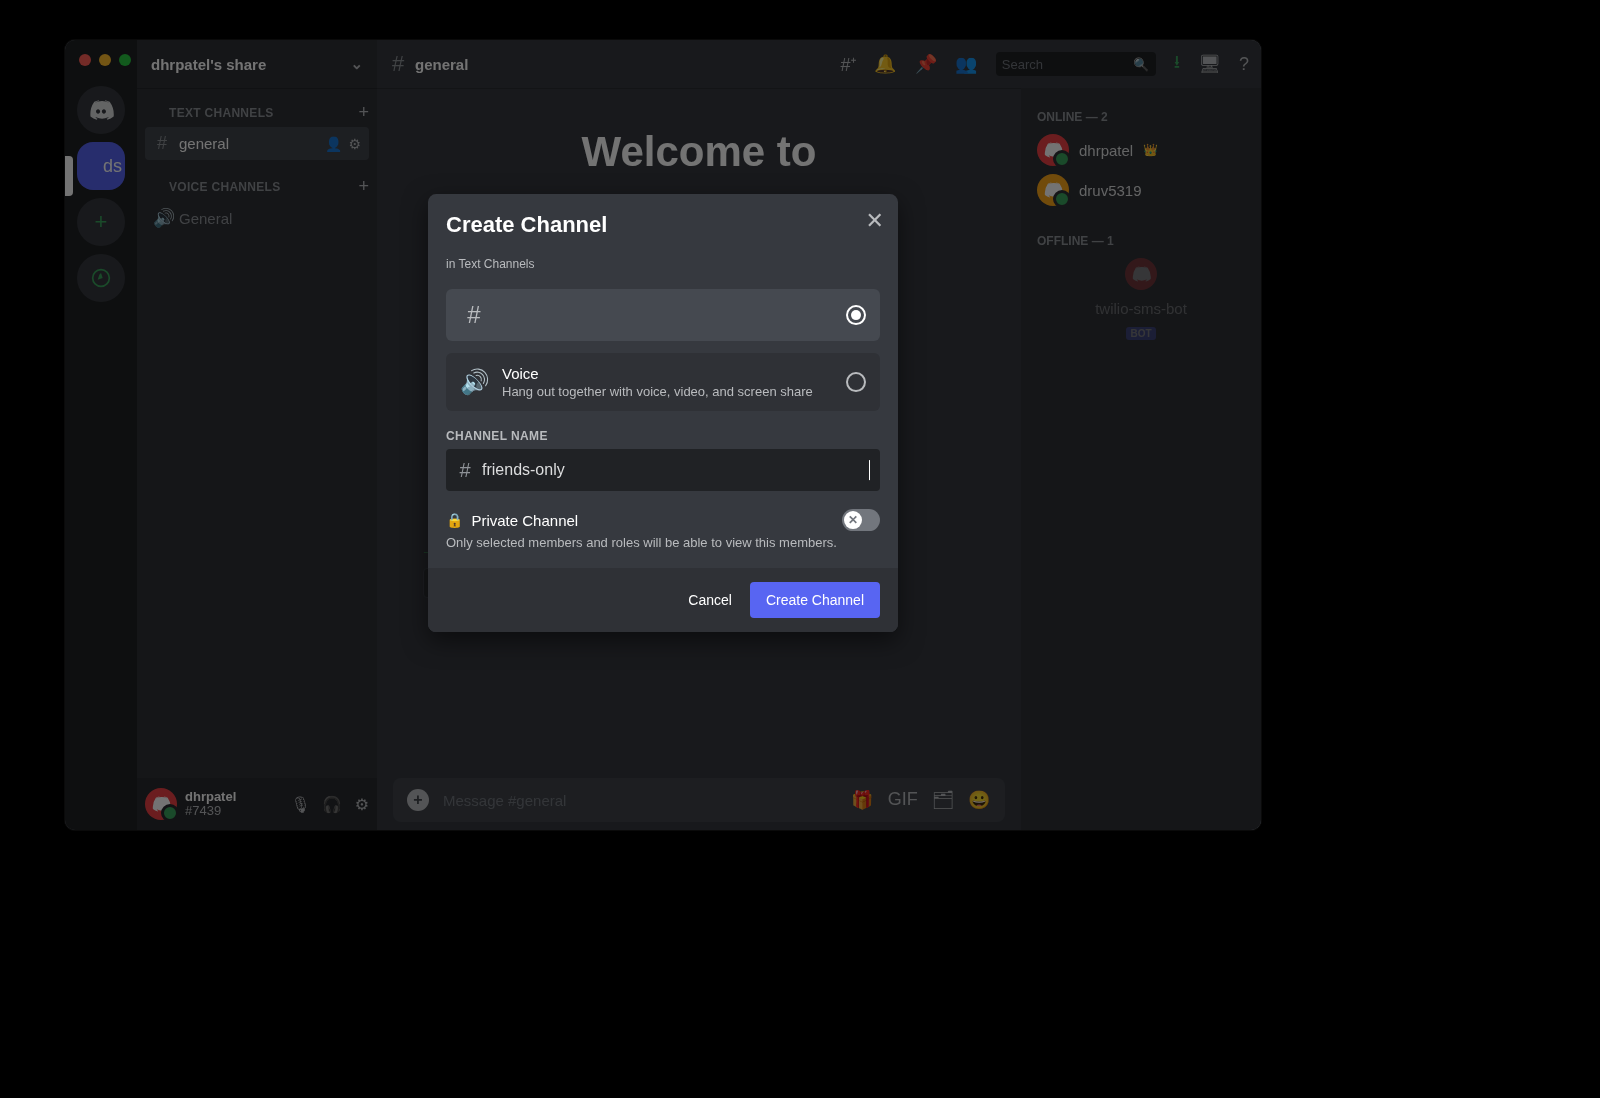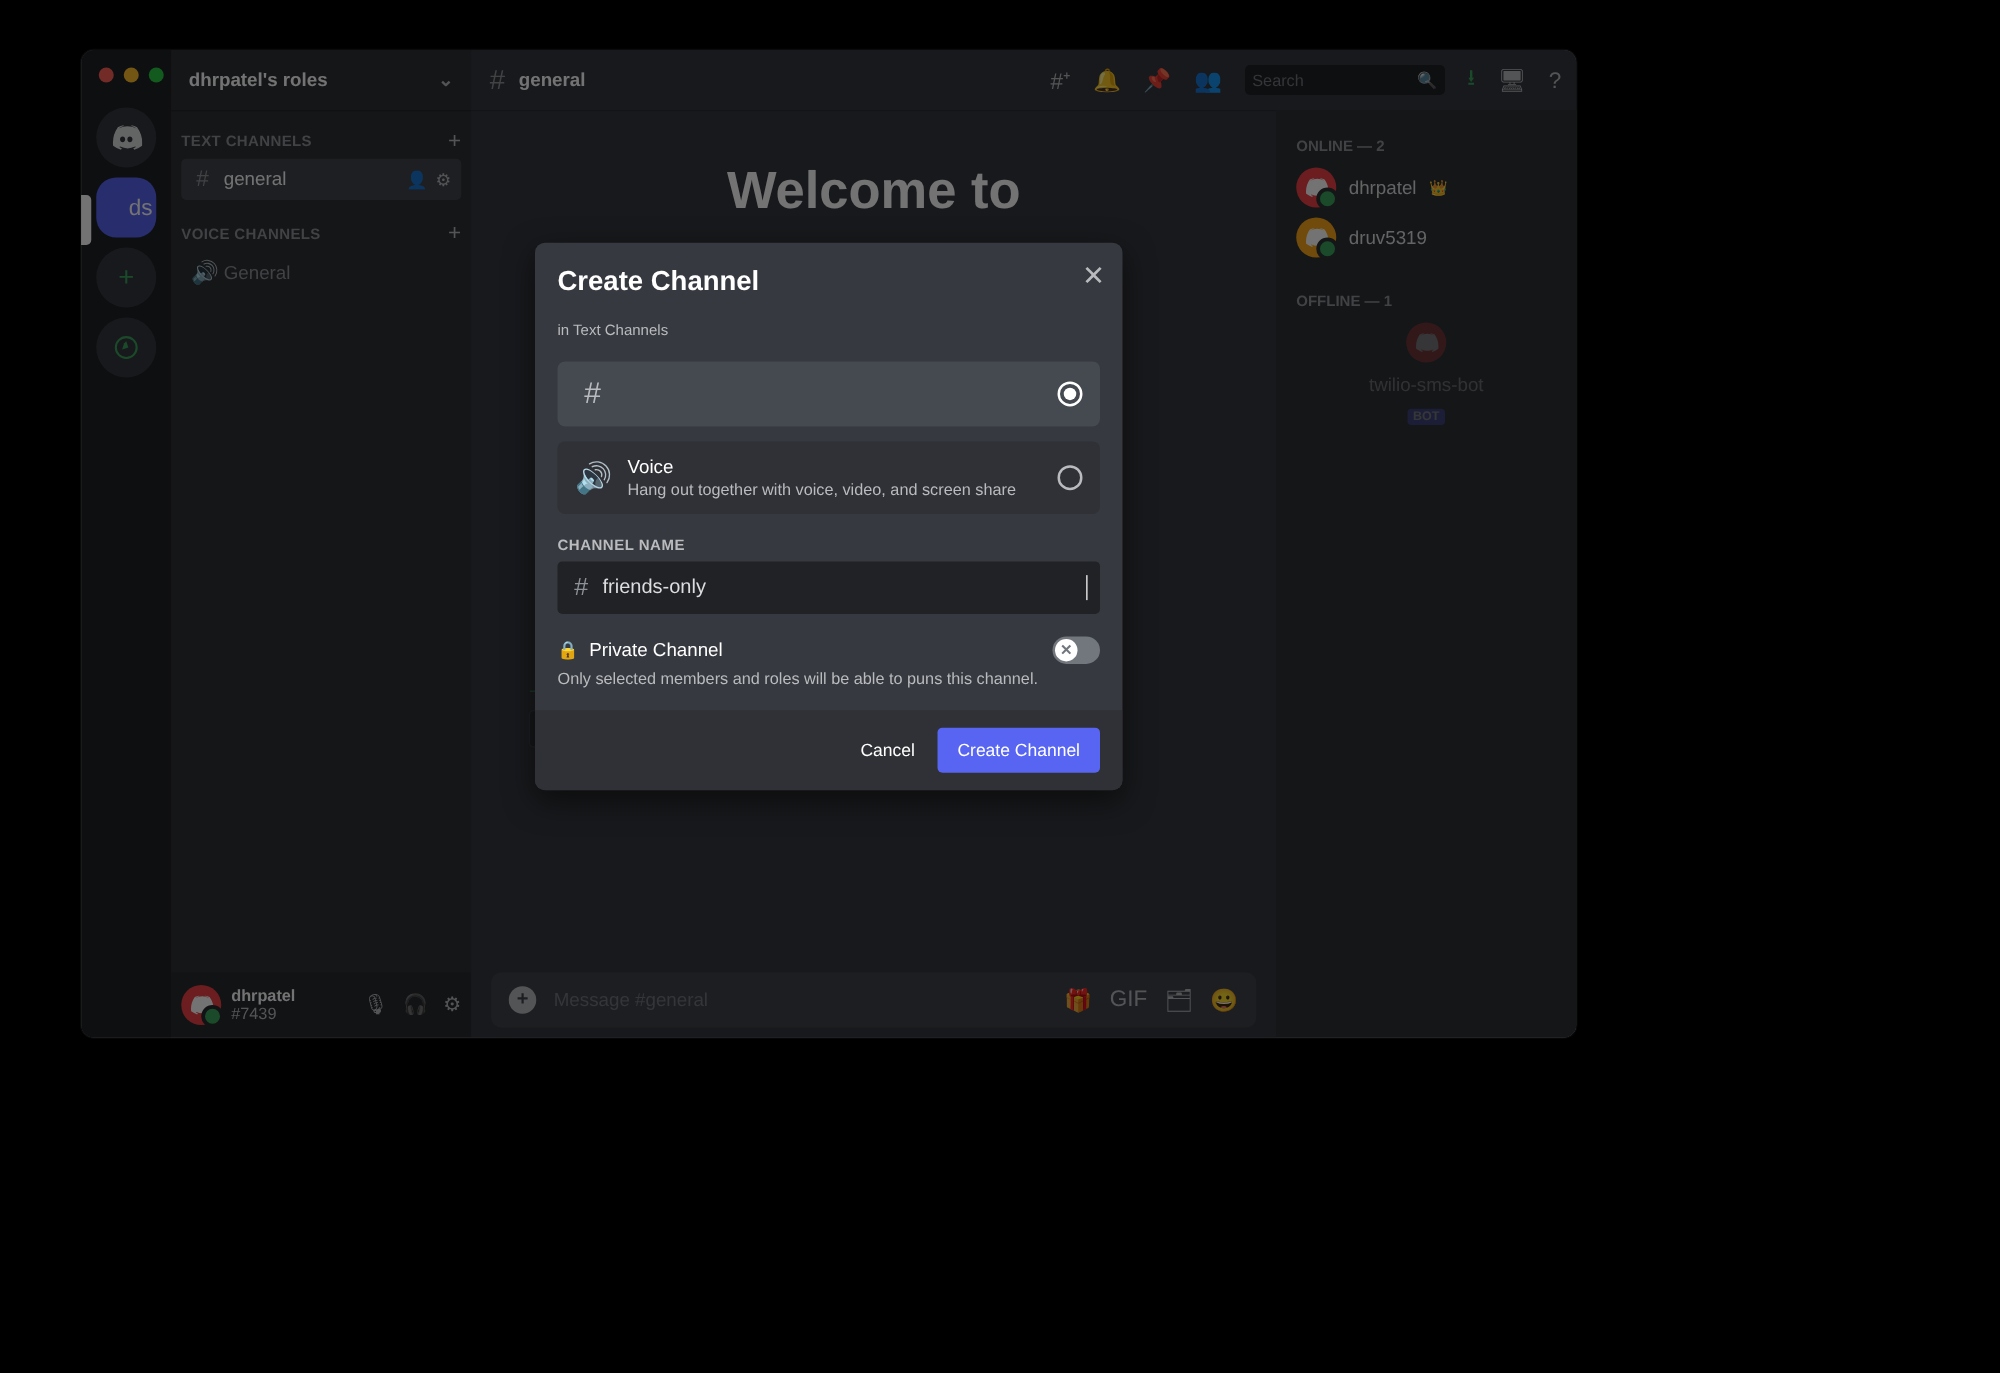--- a/index.html
+++ b/index.html
@@ -35,21 +35,21 @@
 .server-sel { position:absolute; left:0; width:8px; border-radius:0 4px 4px 0; background:#fff;}
 .server-sq { margin:8px auto 0; width:48px; height:48px; border-radius:16px; background:#5865f2; color:#fff; display:flex; align-items:center; font-size:18px;padding-left:26px;}
 .server-add, .server-explore { margin:8px auto 0; width:48px; height:48px; border-radius:50%; background:#36393f; color:#3ba55d; display:flex; align-items:center; justify-content:center; font-size:22px;}
 
 
 .server-header { height:48px; display:flex; align-items:center; padding:0 14px; color:#fff; font-weight:600; font-size:15px; box-shadow:0 1px 0 rgba(0,0,0,0.2); justify-content:space-between;}
 .chev { color:#b9bbbe; }
 
 
 .category { padding:14px 8px 2px 8px; display:flex; align-items:center; justify-content:space-between;}
-.category-label { color:#8e9297; font-size:12px; font-weight:700; letter-spacing:0.3px;}
+.category-label { color:#8e9297; font-size:12px; font-weight:700; letter-spacing:0.3px;margin-left:24px;}
 .plus { color:#b9bbbe; font-size:18px; }
 
 .channel-row { margin:2px 8px; padding:6px 8px; border-radius:4px; display:flex; align-items:center; gap:8px; color:#8e9297; font-size:15px;}
 .channel-row.active { background:#42464d; color:#fff;}
 .channel-row .end-icons { margin-left:auto; display:flex; gap:6px; color:#b9bbbe; font-size:14px;}
 .hash, .spkr { color:#8e9297; font-size:18px; width:18px; text-align:center;}
 
 
 .user-footer { position:absolute; left:0; bottom:0; width:100%; height:52px; background:#292b2f; display:flex; align-items:center; padding:0 8px; gap:8px;}
 .avatar-sm { width:32px; height:32px; border-radius:50%; background:#ed4245; position:relative; display:flex; align-items:center; justify-content:center;}
@@ -167,21 +167,21 @@
       <div class="server-explore">
         <svg width="20" height="20" viewBox="0 0 24 24" fill="#3ba55d">
             <circle cx="12" cy="12" r="10" fill="none" stroke="#3ba55d" stroke-width="2"></circle>
             <path d="M12 6l2 6-6 2 2-6z"></path>
           </svg>
       </div>
     </div>
 
     <div class="col-channels">
       <div class="server-header">
-        <span>dhrpatel's roles</span>
+        <span>dhrpatel's share</span>
         <span class="chev">⌄</span>
       </div>
 
       <div class="category">
         <span class="category-label">TEXT CHANNELS</span>
         <span class="plus">+</span>
       </div>
       <div class="channel-row active">
         <span class="hash">#</span>
         <span>general</span>
@@ -336,21 +336,21 @@
         <span class="caret"></span>
       </div>
 
       <div class="priv-row">
         <span class="lock">🔒</span>
         <span class="priv-label">Private Channel</span>
         <div class="toggle">
           <div class="knob">✕</div>
         </div>
       </div>
-      <div class="priv-desc">Only selected members and roles will be able to puns this channel.</div>
+      <div class="priv-desc">Only selected members and roles will be able to view this members.</div>
 
       <div class="modal-foot">
         <span class="btn-cancel">Cancel</span>
         <span class="btn-primary">Create Channel</span>
       </div>
     </div>
 
   </div>
 </div>
 

